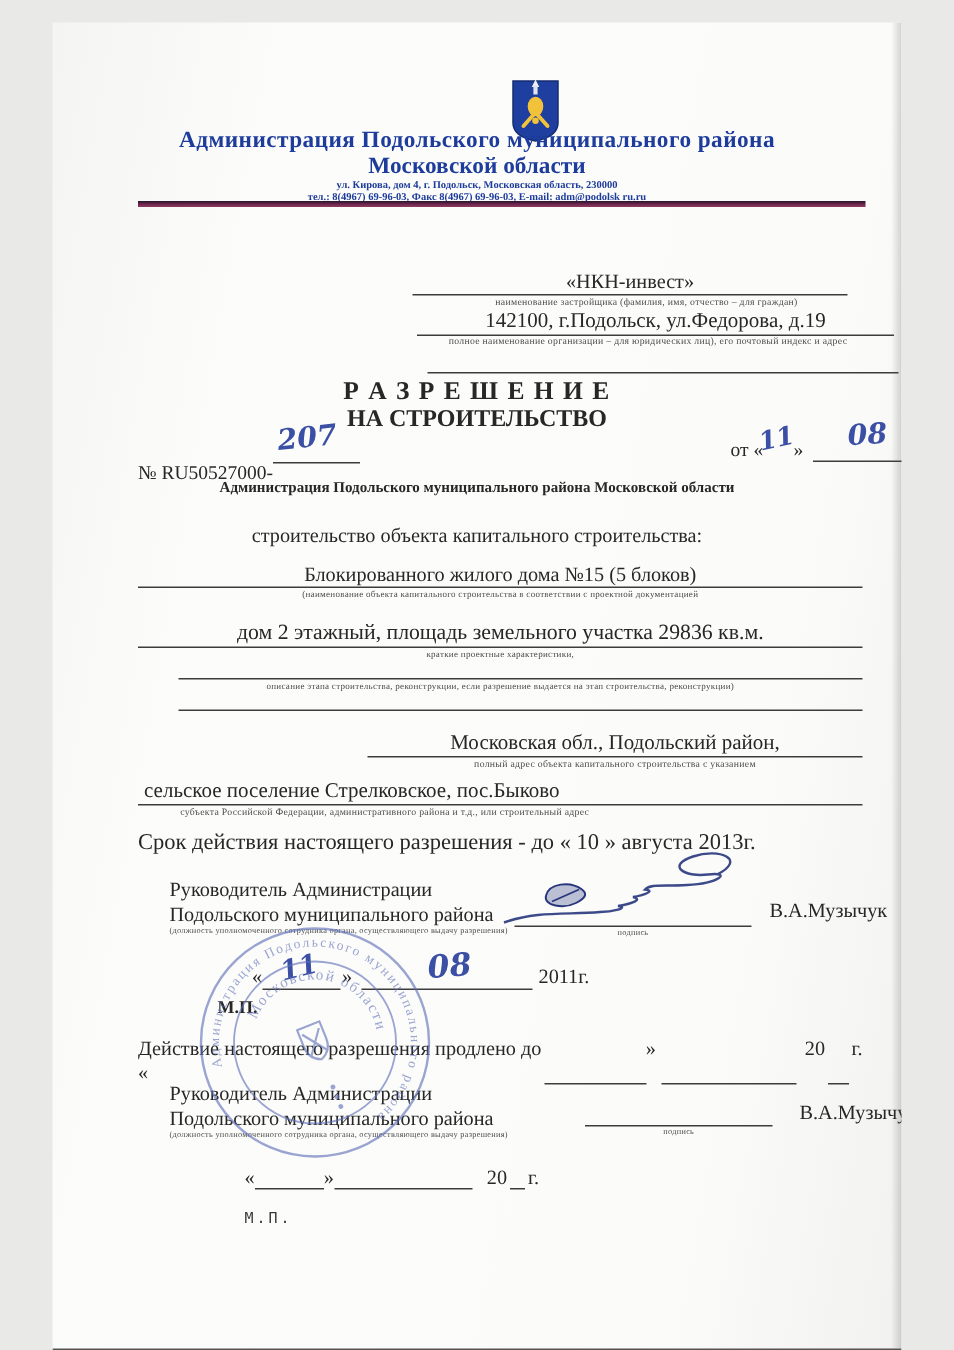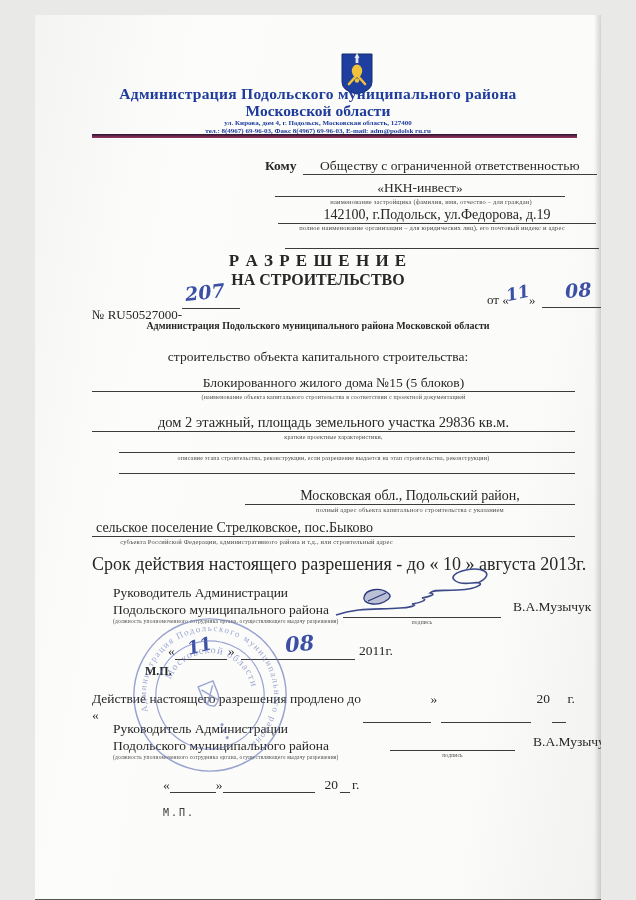--- a/index.html
+++ b/index.html
@@ -55,21 +55,21 @@
   #speccap{left:57px;right:26px;top:419px;text-align:center;font-size:6px;}
   #stage1{left:84px;right:26px;top:429px;height:8px;}
   #stagecap{left:57px;right:26px;top:440px;text-align:center;font-size:6px;}
   #stage2{left:84px;right:26px;top:450px;height:8px;}
   
   #loclbl{left:57px;top:473px;font-size:13.5px;}
   #locline1{left:210px;right:26px;top:471px;height:18px;font-size:14px;}
   #loccap1{left:210px;right:26px;top:491px;text-align:center;}
   #locline2{left:57px;right:26px;top:503px;height:18px;font-size:14px;padding-left:4px;}
   #loccap2{left:57px;right:180px;top:523px;text-align:center;}
-  #validity{left:57px;top:539px;font-size:18px;}
+  #validity{left:57px;top:539px;font-size:15px;}
   
   #s1role1{left:78px;top:570px;font-size:13.5px;}
   #s1role2{left:78px;top:587px;font-size:13.5px;}
   #s1rolecap{left:78px;top:603px;width:240px;font-size:5.5px;}
   #sigsvg{left:295px;top:548px;width:170px;height:56px;}
   #s1ul{left:308px;top:602px;width:158px;height:0;border-bottom:1px solid #3c3c3c;}
   #s1signcap{left:308px;top:604px;width:158px;text-align:center;font-size:5.5px;}
   #s1name{left:478px;top:584px;font-size:13.5px;}
   #s1open{left:133px;top:628px;font-size:13.5px;}
   #s1day{left:152px;top:620px;font-size:18px;transform:rotate(-14deg);}
@@ -110,28 +110,24 @@
   <svg id="emblem" class="abs" viewBox="0 0 32 42">
     <path d="M1,1 h30 v28 q0,9 -15,12 q-15,-3 -15,-12 z" fill="#1e3f9f" stroke="#142c70" stroke-width="1"></path>
     <path d="M16,0 L18.5,5 L13.5,5 Z" fill="#eef0f4"></path>
     <rect x="14.6" y="4" width="2.8" height="6" fill="#dfe3ec"></rect>
     <ellipse cx="16" cy="18" rx="5.2" ry="6.5" fill="#f2c23a"></ellipse>
     <path d="M8,31 L16,22 M24,31 L16,22" stroke="#f2c23a" stroke-width="2.6" stroke-linecap="round" fill="none"></path>
     <circle cx="16" cy="27.5" r="2.2" fill="#f2c23a"></circle>
   </svg>
   <div id="org1" class="abs ctr blue bold">Администрация Подольского муниципального района</div>
   <div id="org2" class="abs ctr blue bold">Московской области</div>
-  <div id="haddr" class="abs ctr blue">ул. Кирова, дом 4, г. Подольск, Московская область, 127400</div>
+  <div id="haddr" class="abs ctr blue">ул. Кирова, дом 4, г. Подольск, Московская область, 230000</div>
   <div id="hcontact" class="abs ctr blue">тел.: 8(4967) 69-96-03, Факс 8(4967) 69-96-03, E-mail: adm@podolsk ru.ru</div>
   <div id="sep" class="abs"></div>
 
-  <div id="komurow" class="abs">
-    <span class="lbl">Кому</span>
-    <span class="val">Обществу с ограниченной ответственностью</span>
-  </div>
   <div id="nkn" class="abs ultext">«НКН-инвест»</div>
   <div id="cap1" class="abs cap">наименование застройщика (фамилия, имя, отчество – для граждан)</div>
   <div id="raddr" class="abs ultext">142100, г.Подольск, ул.Федорова, д.19</div>
   <div id="cap2" class="abs cap">полное наименование организации – для юридических лиц), его почтовый  индекс и адрес</div>
   <div id="remptyline" class="abs ul"></div>
 
   <div id="title" class="abs ctr bold">Р А З Р Е Ш Е Н И Е</div>
   <div id="subtitle" class="abs ctr bold">НА СТРОИТЕЛЬСТВО</div>
 
   <div id="numprefix" class="abs">№ RU50527000-</div>

